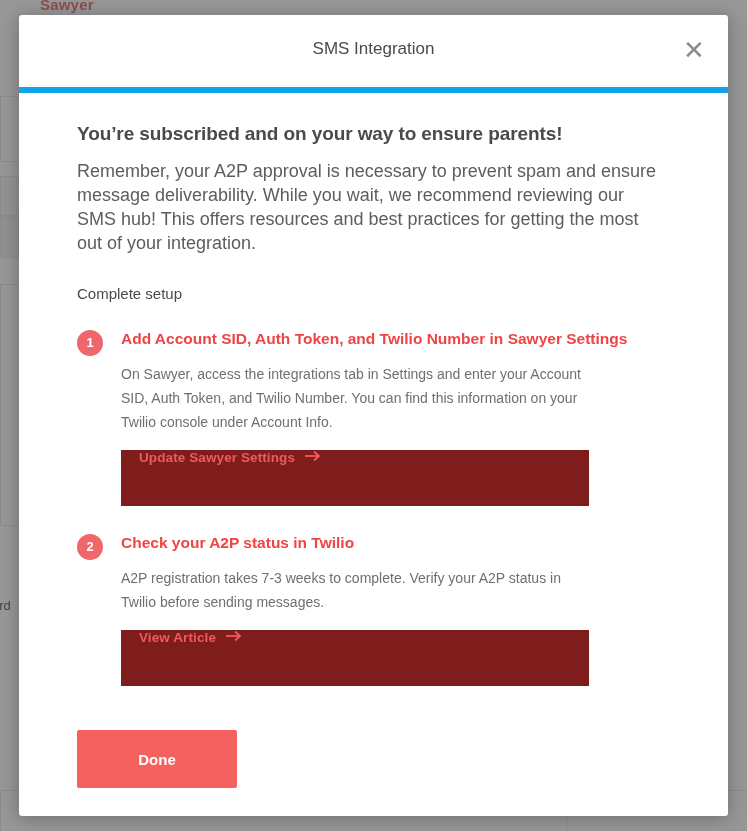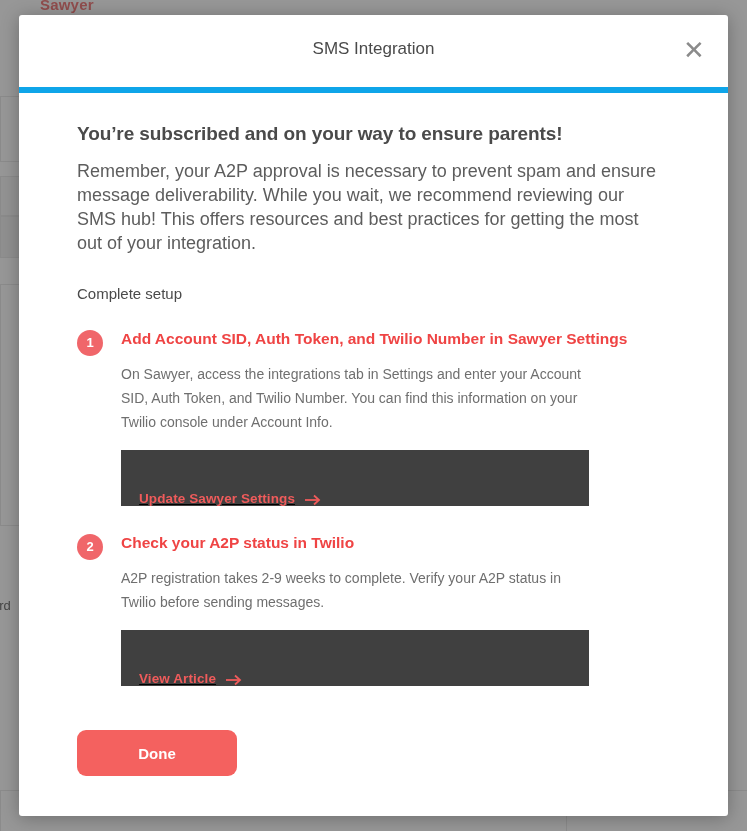--- a/index.html
+++ b/index.html
@@ -157,53 +157,52 @@
     line-height: 22px;
   }
   .step-desc {
     font-size: 14px;
     line-height: 24px;
     color: #6f6f6f;
     margin: 0 0 16px 0;
     max-width: 470px;
   }
   .action-box {
-    background: #404040;
+    background: #7f1d1d;
     height: 56px;
     width: 468px;
     display: flex;
-    align-items: flex-end;
+    align-items: flex-start;
     padding-left: 18px;
     box-sizing: border-box;
     cursor: pointer;
-    text-decoration: underline;
   }
   .action-link {
     font-size: 13.5px;
     color: #ef5b5b;
     font-weight: bold;
     letter-spacing: .1px;
   }
   .arrow-icon {
     margin-left: 10px;
     display: inline-flex;
     align-items: center;
   }
   .arrow-icon svg { display: block; }
 
   .done-row {
     padding: 18px 0 0 58px;
   }
   .done-button {
     width: 160px;
-    height: 46px;
+    height: 58px;
     background: #f4615f;
     color: #ffffff;
     border: none;
-    border-radius: 9px;
+    border-radius: 2px;
     font-size: 15px;
     font-weight: bold;
     font-family: "Liberation Sans", sans-serif;
     cursor: pointer;
   }
 </style>
 </head>
 <body>
 
 <div id="page-root">
@@ -246,21 +245,21 @@
               <path d="M0 6 H13" stroke="#ef5b5b" stroke-width="1.8" fill="none"></path>
               <path d="M9 1.5 L14 6 L9 10.5" stroke="#ef5b5b" stroke-width="1.8" fill="none"></path>
             </svg>
           </span>
         </div>
       </div>
 
       <div class="step">
         <div class="step-badge">2</div>
         <div class="step-title">Check your A2P status in Twilio</div>
-        <div class="step-desc">A2P registration takes 2-9 weeks to complete. Verify your A2P status in Twilio before sending messages.</div>
+        <div class="step-desc">A2P registration takes 7-3 weeks to complete. Verify your A2P status in Twilio before sending messages.</div>
         <div class="action-box">
           <span class="action-link">View Article</span>
           <span class="arrow-icon">
             <svg width="16" height="12" viewBox="0 0 16 12" aria-hidden="true">
               <path d="M0 6 H13" stroke="#ef5b5b" stroke-width="1.8" fill="none"></path>
               <path d="M9 1.5 L14 6 L9 10.5" stroke="#ef5b5b" stroke-width="1.8" fill="none"></path>
             </svg>
           </span>
         </div>
       </div>

